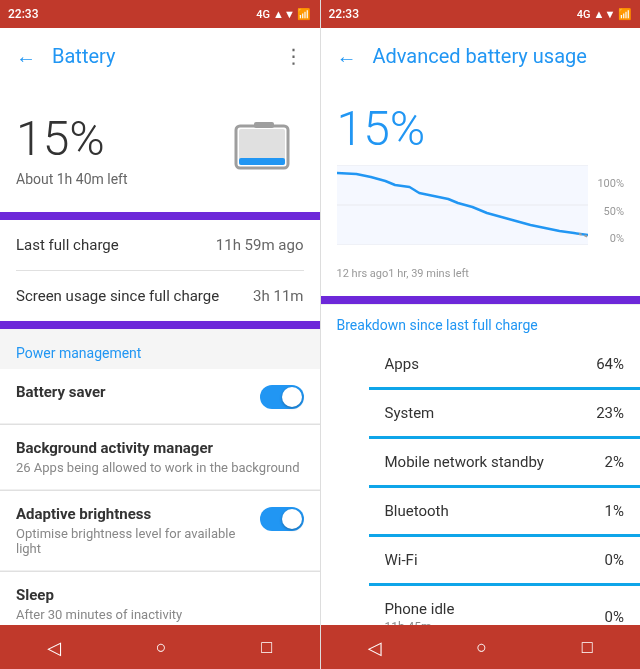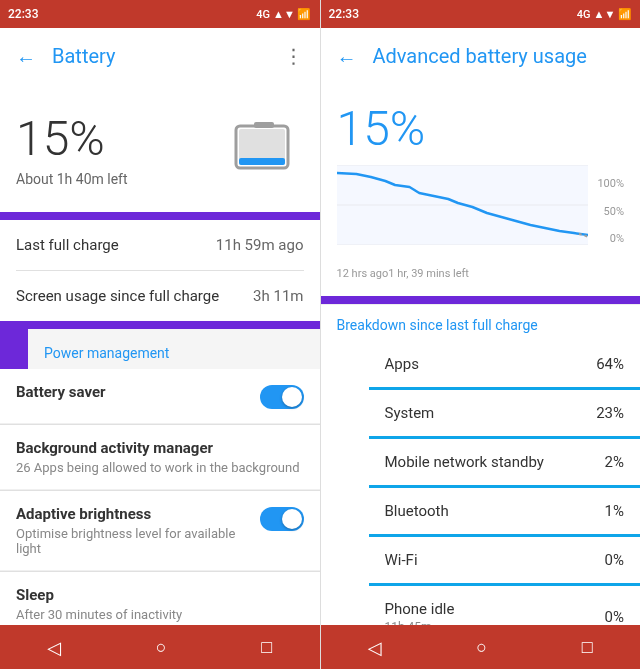--- a/index.html
+++ b/index.html
@@ -73,21 +73,20 @@
       justify-content: space-between;
     }
     .info-row-label { font-size: 15px; color: #333; }
     .info-row-value { font-size: 15px; color: #666; }
 
     .section-header {
       padding: 16px 16px 8px;
       font-size: 14px;
       color: #2196F3;
       background: #f5f5f5;
-      margin-left: 28px;
     }
 
     .setting-row {
       background: white;
       padding: 14px 16px;
       border-bottom: 1px solid #f0f0f0;
     }
     .setting-row-top { display: flex; align-items: flex-start; justify-content: space-between; }
     .setting-row-title { font-size: 15px; color: #333; flex: 1; padding-right: 12px; font-weight: bold; }
     .setting-row-sub { font-size: 13px; color: #888; margin-top: 3px; }

